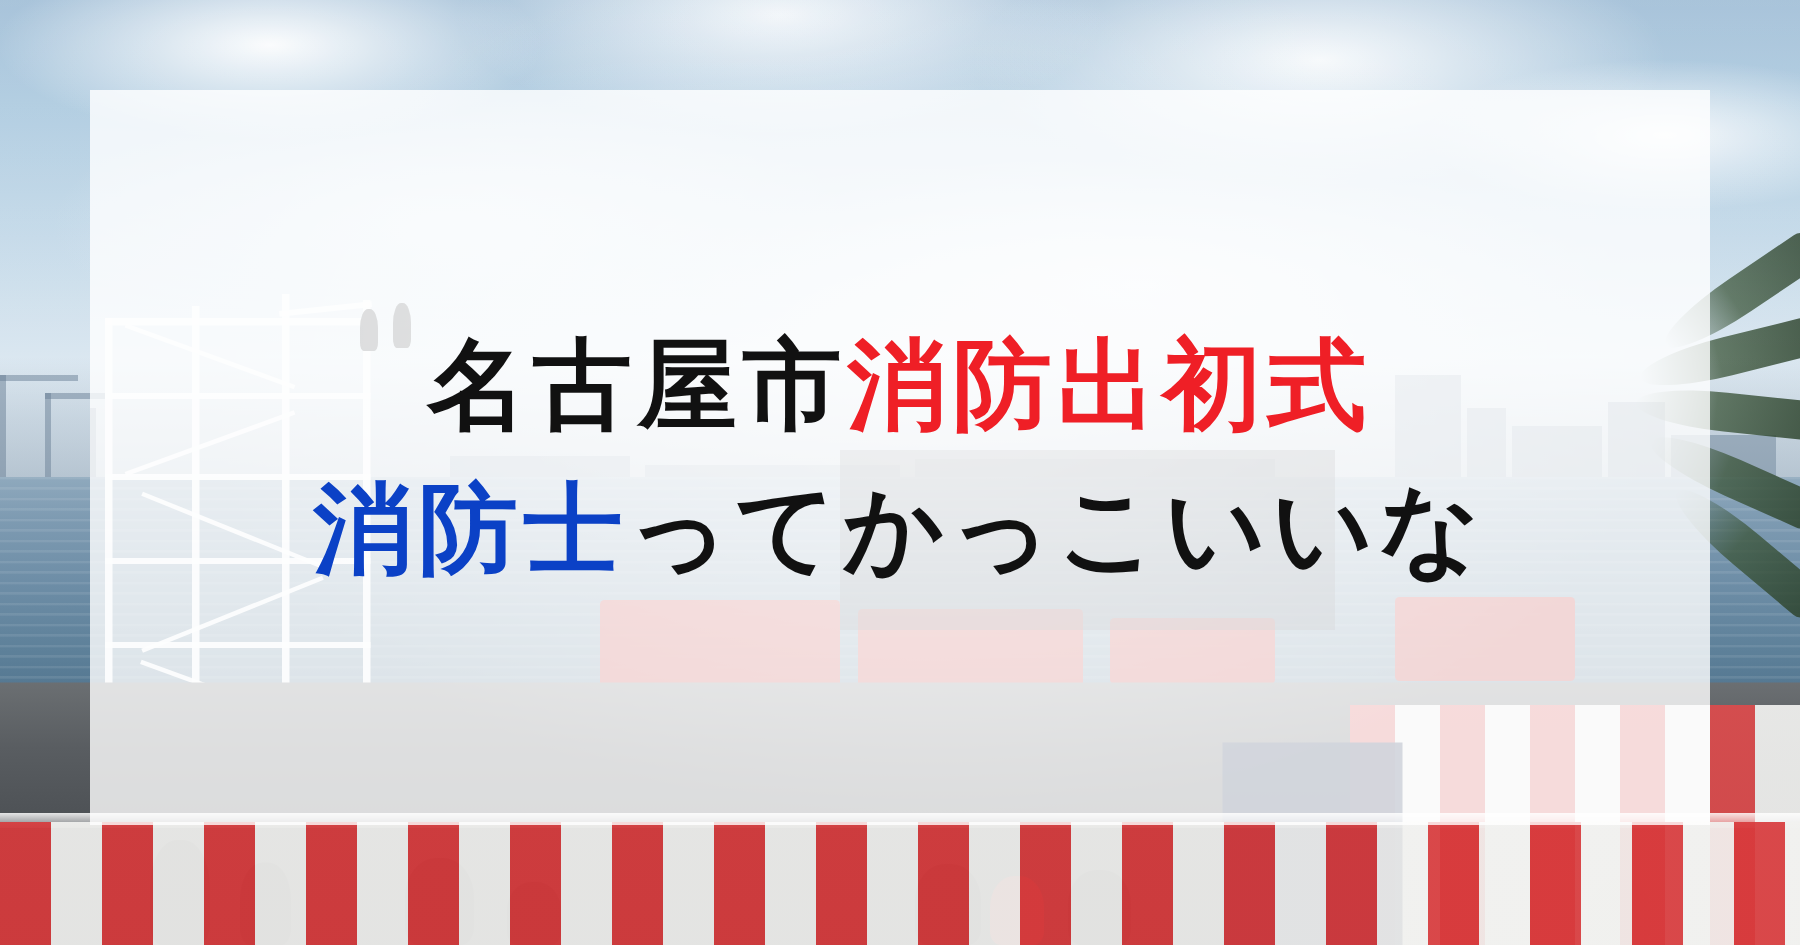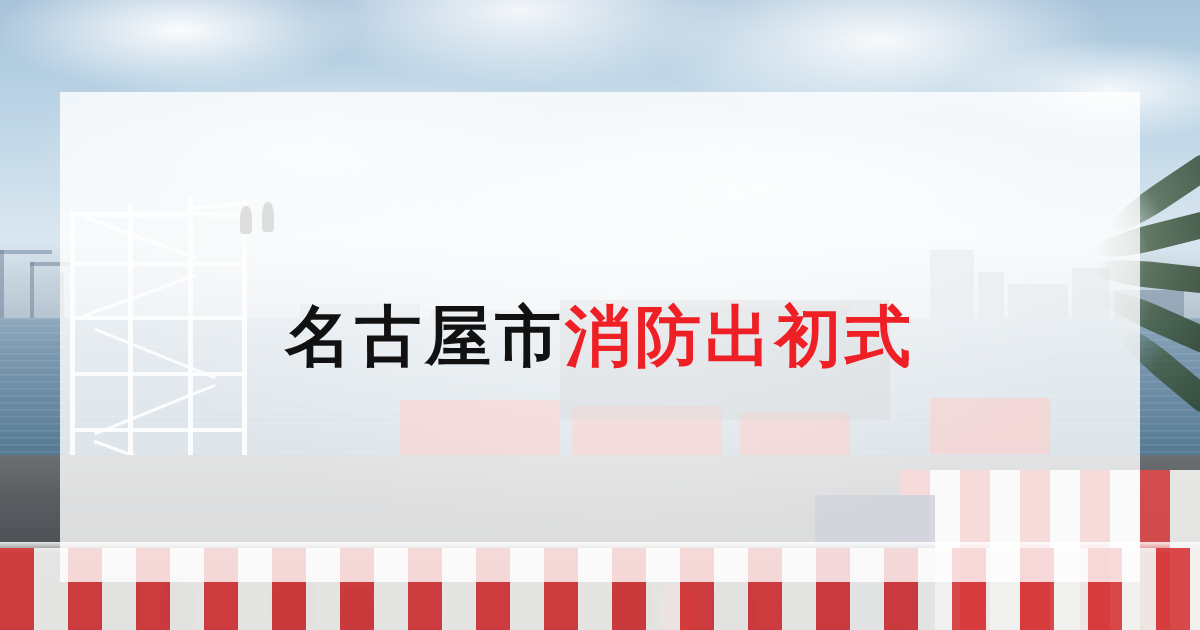--- a/index.html
+++ b/index.html
@@ -172,21 +172,20 @@
     left: 60px;
     top: 60px;
     width: 1080px;
     height: 490px;
     background: rgba(255,255,255,0.80);
     display: flex;
     flex-direction: column;
     align-items: center;
     justify-content: center;
     gap: 18px;
-    margin-top: 32px;
   }
 
   .line {
     font-weight: 700;
     letter-spacing: 0.06em;
     line-height: 1.18;
     white-space: nowrap;
     text-align: center;
   }
   .line1 { font-size: 66px; }
@@ -275,15 +274,18 @@
     <div class="palm" style="top:330px; transform:rotate(24deg);"></div>
     <div class="palm" style="top:392px; transform:rotate(40deg);"></div>
 
     <div class="haze"></div>
   </div>
 
   <div class="text-card">
     <div class="line line1">
       <span class="seg-black">名古屋市</span><span class="seg-red">消防出初式</span>
     </div>
+    <div class="line line2">
+      <span class="seg-blue">消防士</span><span class="seg-black">ってかっこいいな</span>
+    </div>
   </div>
 
 </div>
 
 </body></html>

